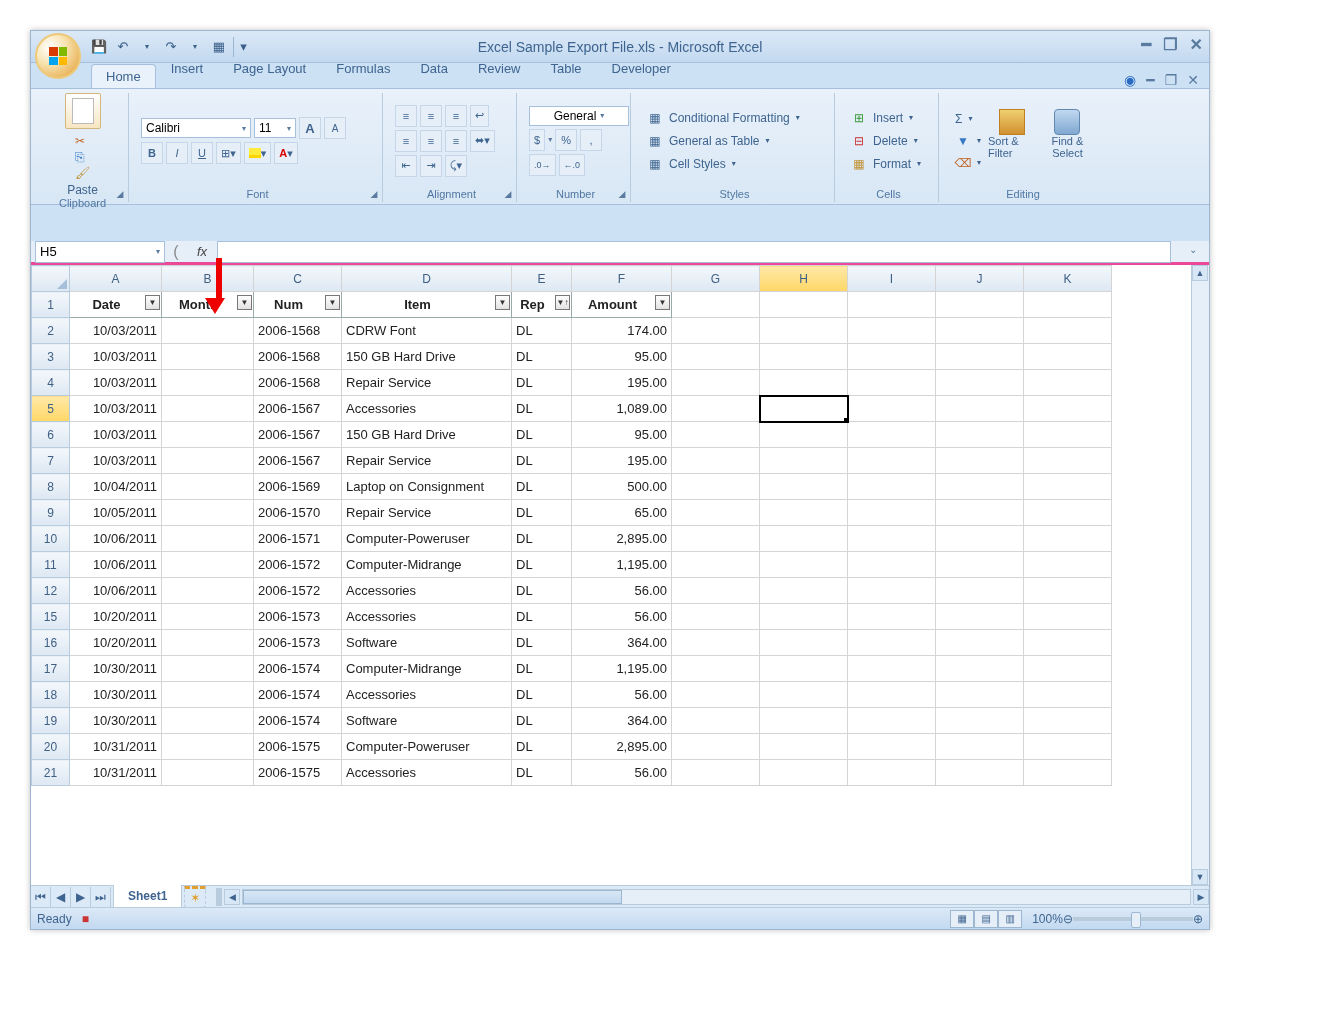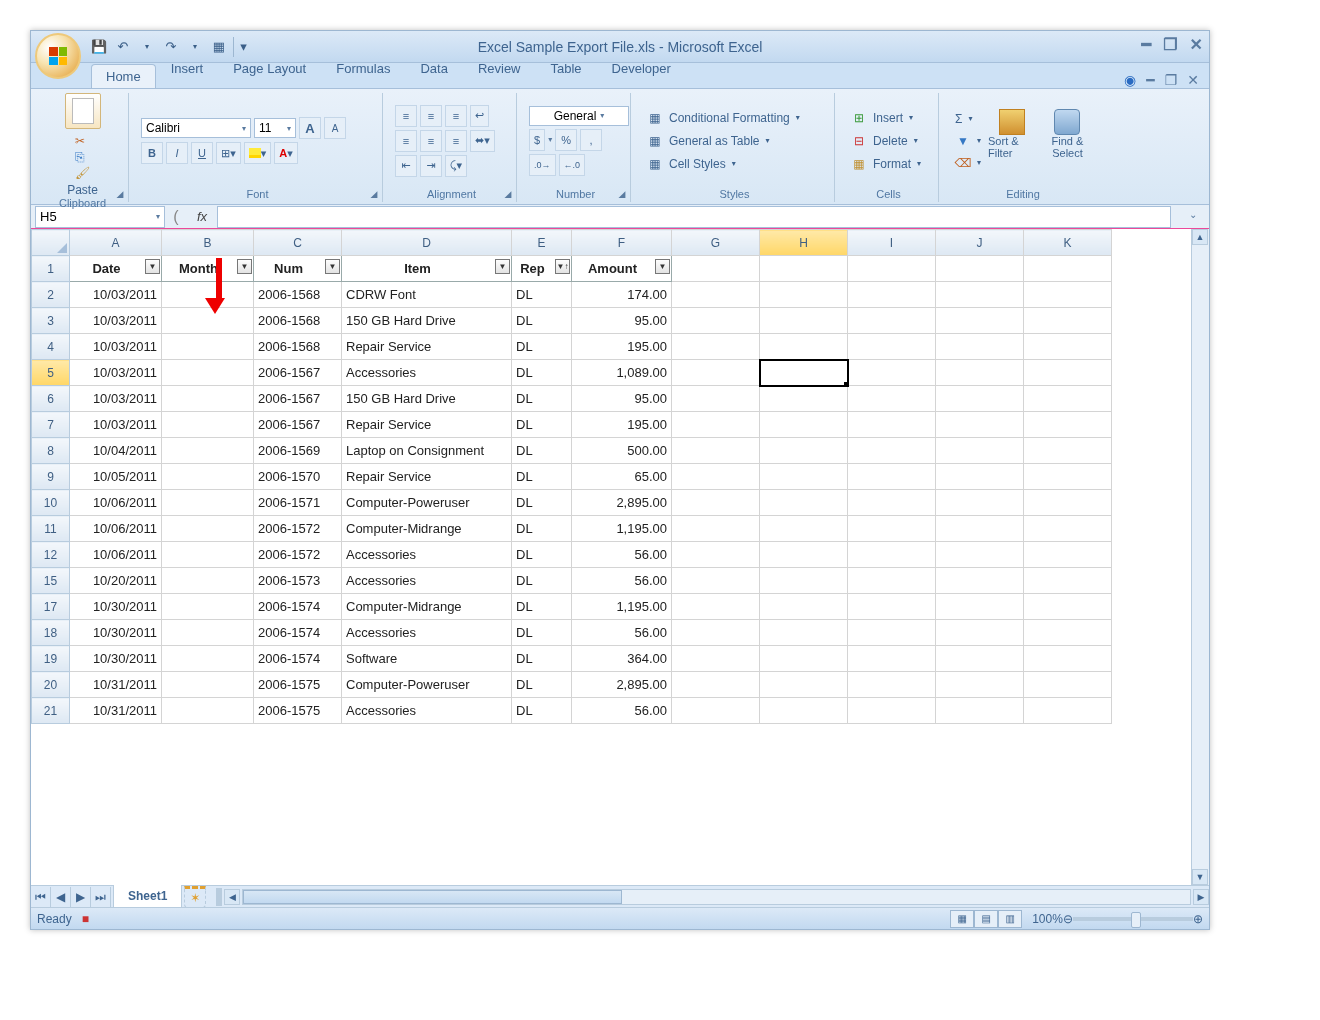--- a/index.html
+++ b/index.html
@@ -35,21 +35,21 @@
 .combo { background:#fff; border:1px solid #a6bfda; height:20px; font-size:12px; padding:0 4px; display:flex; align-items:center; justify-content:space-between; gap:4px;}
 .combo .dd { color:#5a7ba0; font-size:8px;}
 .btn-sm { width:22px; height:22px; border:1px solid #c4d6e8; background:#e6eff8; display:flex; align-items:center; justify-content:center; font-size:11px; color:#3e648f;}
 .btn-sm.w { width:auto; padding:0 4px;}
 .style-item { display:flex; align-items:center; gap:6px; font-size:12px; color:#3e648f; height:20px; padding:0 4px;}
 .style-item .ic { width:16px; height:16px; display:inline-flex; align-items:center; justify-content:center;}
 .ltxt { font-size:12px; color:#3e648f;}
 .launcher { position:absolute; right:2px; bottom:2px; width:12px; height:12px; font-size:9px; color:#5a7ba0; display:flex; align-items:center; justify-content:center;}
 
 
-.fbar { height:24px; background:#e6eff8; border-bottom:1px solid #ec4899; display:flex; align-items:center;}
+.fbar { height:24px; background:#e6eff8; border-bottom:3px solid #ec4899; display:flex; align-items:center;margin-top:36px;}
 .name-box { width:130px; height:22px; background:#fff; border:1px solid #a6bfda; margin-left:4px; display:flex; align-items:center; justify-content:space-between; padding:0 4px; font-size:13px;}
 .fx { margin:0 10px; font-style:italic; font-size:13px; color:#444;}
 .formula-input { flex:1; height:22px; background:#fff; border:1px solid #a6bfda; margin-right:18px;}
 .fbar .expand { width:16px; height:16px; color:#5a7ba0; font-size:10px; margin-right:4px;}
 
 
 .arrow-anno { position:absolute; left:182px; top:228px; z-index:50; pointer-events:none;}
 .arrow-anno .shaft { width:6px; height:40px; background:#e00; margin:0 auto;}
 .arrow-anno .head { width:0; height:0; border-left:10px solid transparent; border-right:10px solid transparent; border-top:16px solid #e00; margin-left:-7px;}
 
@@ -532,20 +532,34 @@
                 <td class="cell">Accessories</td>
                 <td class="cell">DL</td>
                 <td class="cell num">56.00</td>
                 <td class="cell"></td>
                 <td class="cell"></td>
                 <td class="cell pbreak"></td>
                 <td class="cell"></td>
                 <td class="cell"></td>
               </tr>
               <tr>
+                <td class="row-hdr">16</td>
+                <td class="cell num">10/20/2011</td>
+                <td class="cell"></td>
+                <td class="cell">2006-1573</td>
+                <td class="cell">Software</td>
+                <td class="cell">DL</td>
+                <td class="cell num">364.00</td>
+                <td class="cell"></td>
+                <td class="cell"></td>
+                <td class="cell pbreak"></td>
+                <td class="cell"></td>
+                <td class="cell"></td>
+              </tr>
+              <tr>
                 <td class="row-hdr">17</td>
                 <td class="cell num">10/30/2011</td>
                 <td class="cell"></td>
                 <td class="cell">2006-1574</td>
                 <td class="cell">Computer-Midrange</td>
                 <td class="cell">DL</td>
                 <td class="cell num">1,195.00</td>
                 <td class="cell"></td>
                 <td class="cell"></td>
                 <td class="cell pbreak"></td>

